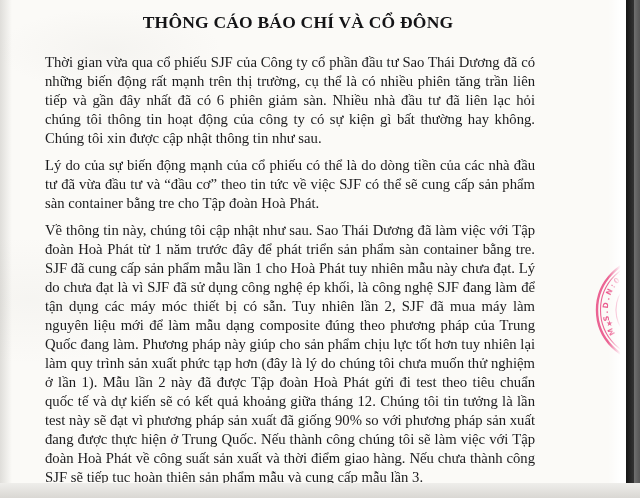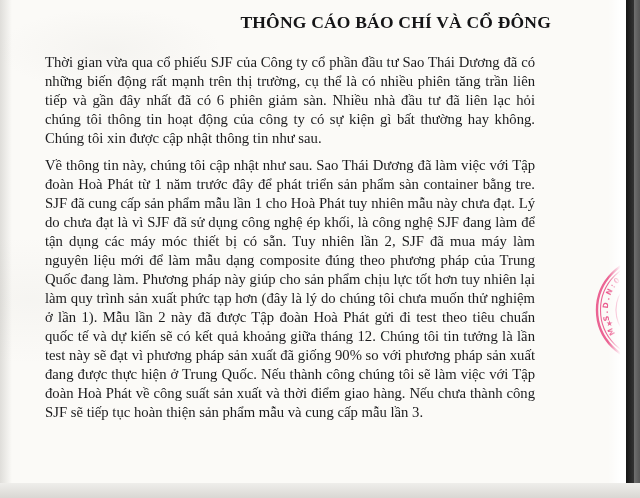--- a/index.html
+++ b/index.html
@@ -34,21 +34,21 @@
   }
   .bottom-band{
     position:absolute;left:0;top:483px;width:640px;height:15px;
     background:linear-gradient(to bottom,#efeeeb,#d9d7d3);
   }
   
   .doc{
     position:absolute;left:45px;top:12px;width:506px;color:#1b1b1d;
   }
   .title{
-    text-align:right;font-weight:bold;font-size:17.5px;line-height:21px;
+    text-align:center;font-weight:bold;font-size:17.5px;line-height:21px;
     letter-spacing:0.2px;margin:0 0 20px 0;color:#141416;
   }
   .title .t2{display:block;}
   .doc p{
     margin:0 16px 8px 0;font-size:14.7px;line-height:19px;
     text-align:justify;text-justify:inter-word;
   }
   
   .stamp{
     position:absolute;left:589px;top:252px;width:39px;height:118px;
@@ -60,20 +60,21 @@
 <body>
 
 <div class="page"></div>
 <div class="left-edge-shade"></div>
 
 <div class="doc">
   <h1 class="title">
     <span class="t1">THÔNG CÁO BÁO CHÍ VÀ CỔ ĐÔNG</span>
   </h1>
   <p>Thời gian vừa qua cổ phiếu SJF của Công ty cổ phần đầu tư Sao Thái Dương đã có những biến động rất mạnh trên thị trường, cụ thể là có nhiều phiên tăng trần liên tiếp và gần đây nhất đã có 6 phiên giảm sàn. Nhiều nhà đầu tư đã liên lạc hỏi chúng tôi thông tin hoạt động của công ty có sự kiện gì bất thường hay không. Chúng tôi xin được cập nhật thông tin như sau.</p>
+  <p>Lý do của sự biến động mạnh của cổ phiếu có thể là do dòng tiền của các nhà đầu tư đã vừa đầu tư và “đầu cơ” theo tin tức về việc SJF có thể sẽ cung cấp sản phẩm sàn container bằng tre cho Tập đoàn Hoà Phát.</p>
   <p>Về thông tin này, chúng tôi cập nhật như sau. Sao Thái Dương đã làm việc với Tập đoàn Hoà Phát từ 1 năm trước đây để phát triển sản phẩm sàn container bằng tre. SJF đã cung cấp sản phẩm mẫu lần 1 cho Hoà Phát tuy nhiên mẫu này chưa đạt. Lý do chưa đạt là vì SJF đã sử dụng công nghệ ép khối, là công nghệ SJF đang làm để tận dụng các máy móc thiết bị có sẵn. Tuy nhiên lần 2, SJF đã mua máy làm nguyên liệu mới để làm mẫu dạng composite đúng theo phương pháp của Trung Quốc đang làm. Phương pháp này giúp cho sản phẩm chịu lực tốt hơn tuy nhiên lại làm quy trình sản xuất phức tạp hơn (đây là lý do chúng tôi chưa muốn thử nghiệm ở lần 1). Mẫu lần 2 này đã được Tập đoàn Hoà Phát gửi đi test theo tiêu chuẩn quốc tế và dự kiến sẽ có kết quả khoảng giữa tháng 12. Chúng tôi tin tưởng là lần test này sẽ đạt vì phương pháp sản xuất đã giống 90% so với phương pháp sản xuất đang được thực hiện ở Trung Quốc. Nếu thành công chúng tôi sẽ làm việc với Tập đoàn Hoà Phát về công suất sản xuất và thời điểm giao hàng. Nếu chưa thành công SJF sẽ tiếp tục hoàn thiện sản phẩm mẫu và cung cấp mẫu lần 3.</p>
 </div>
 
 <div class="stamp">
   <svg width="130" height="118" viewBox="0 0 130 118" xmlns="http://www.w3.org/2000/svg">
     <g stroke="#e94f86" fill="none" opacity="0.88">
       <circle cx="60" cy="58" r="52" stroke-width="2.4"></circle>
       <circle cx="60" cy="58" r="48.5" stroke-width="1.1"></circle>
       <circle cx="60" cy="58" r="33" stroke-width="1.1"></circle>
     </g>

